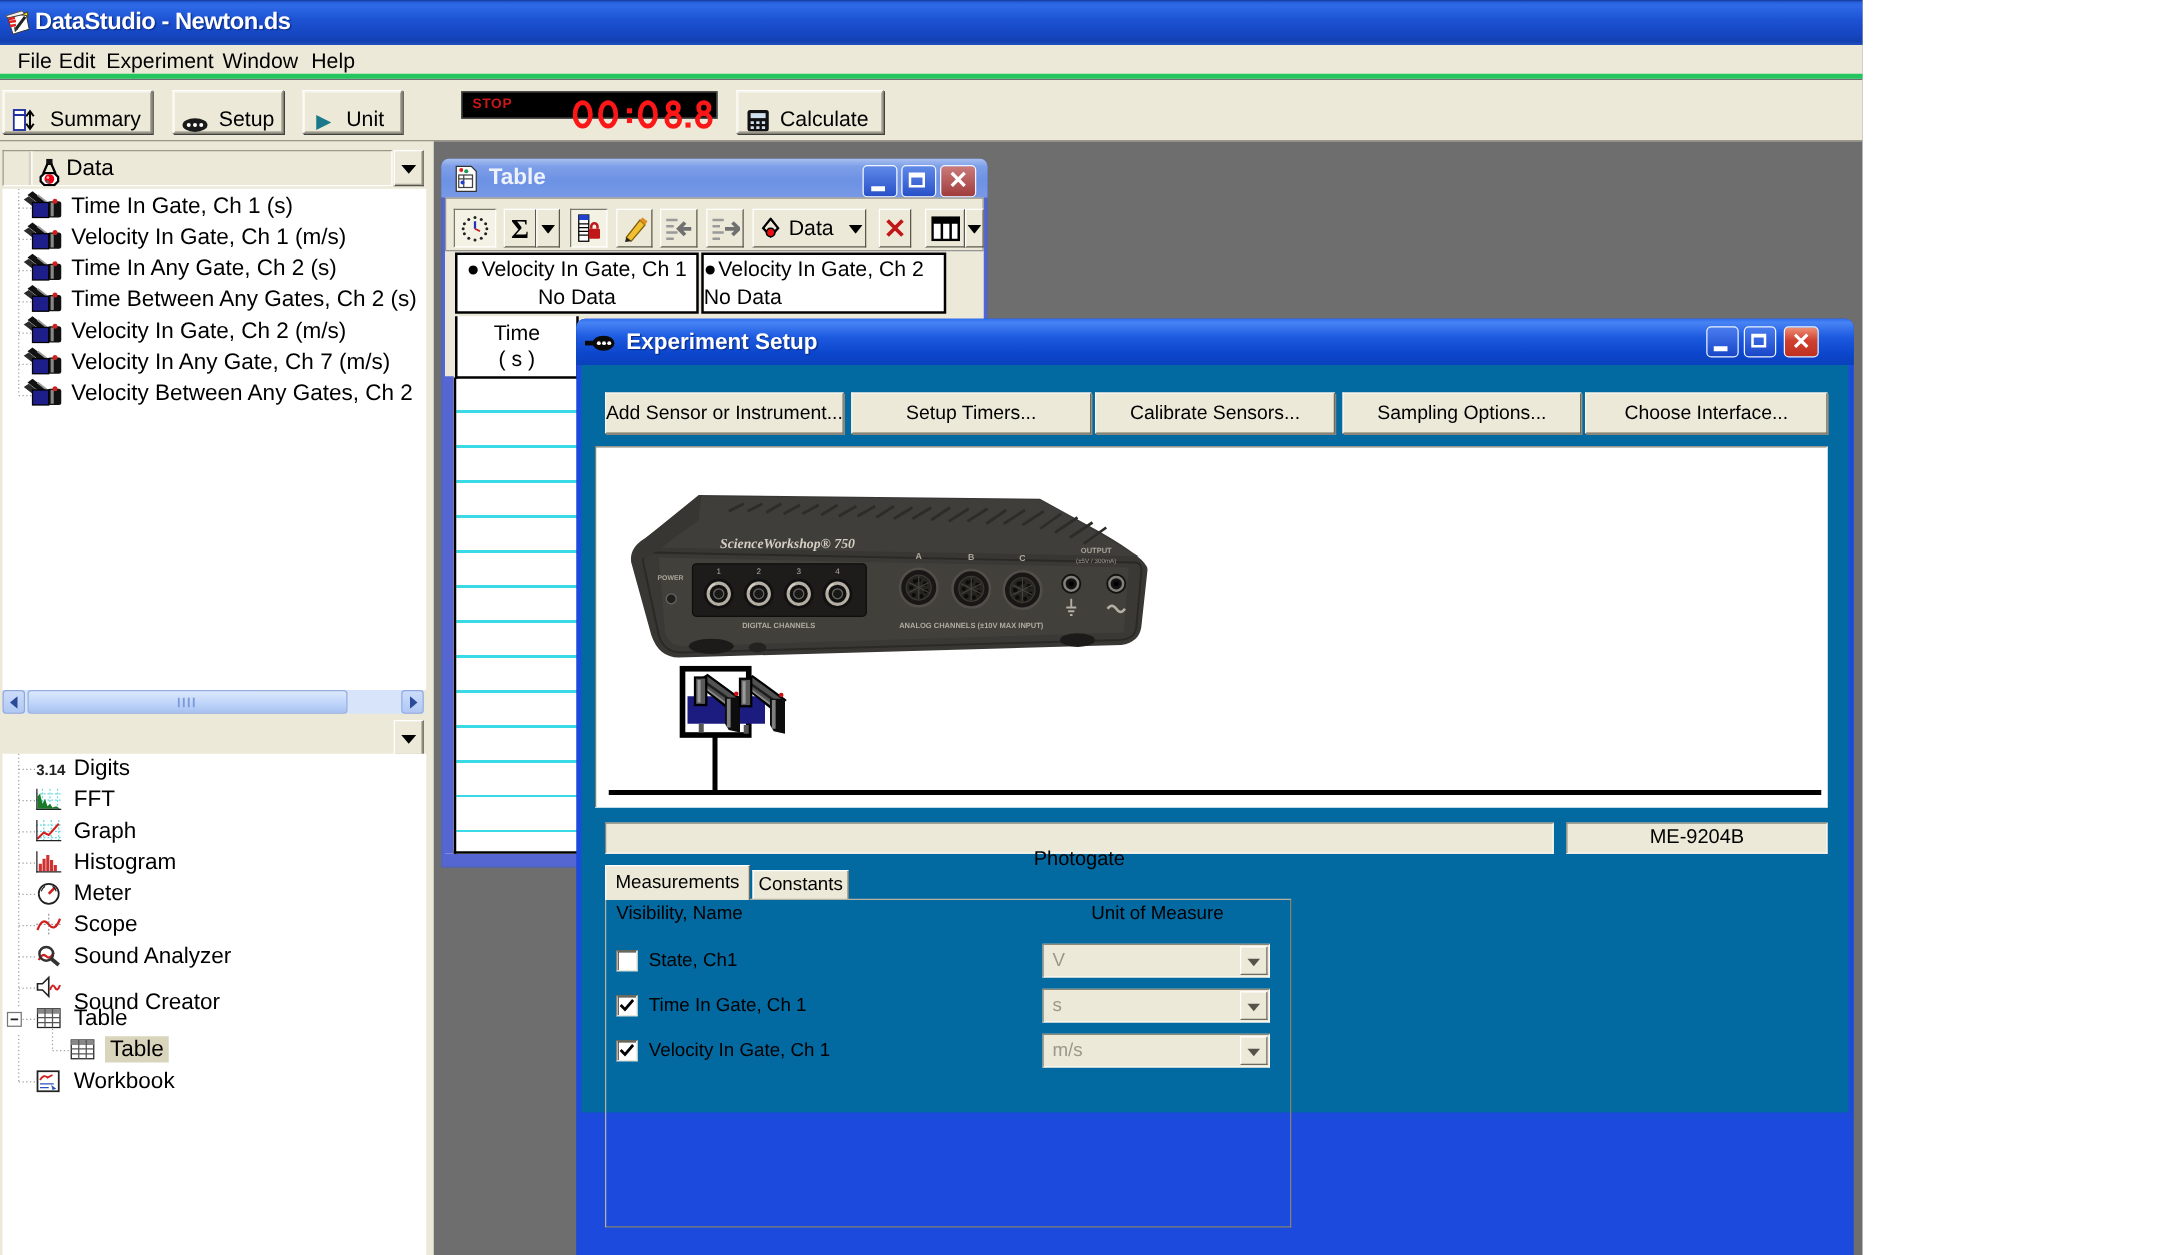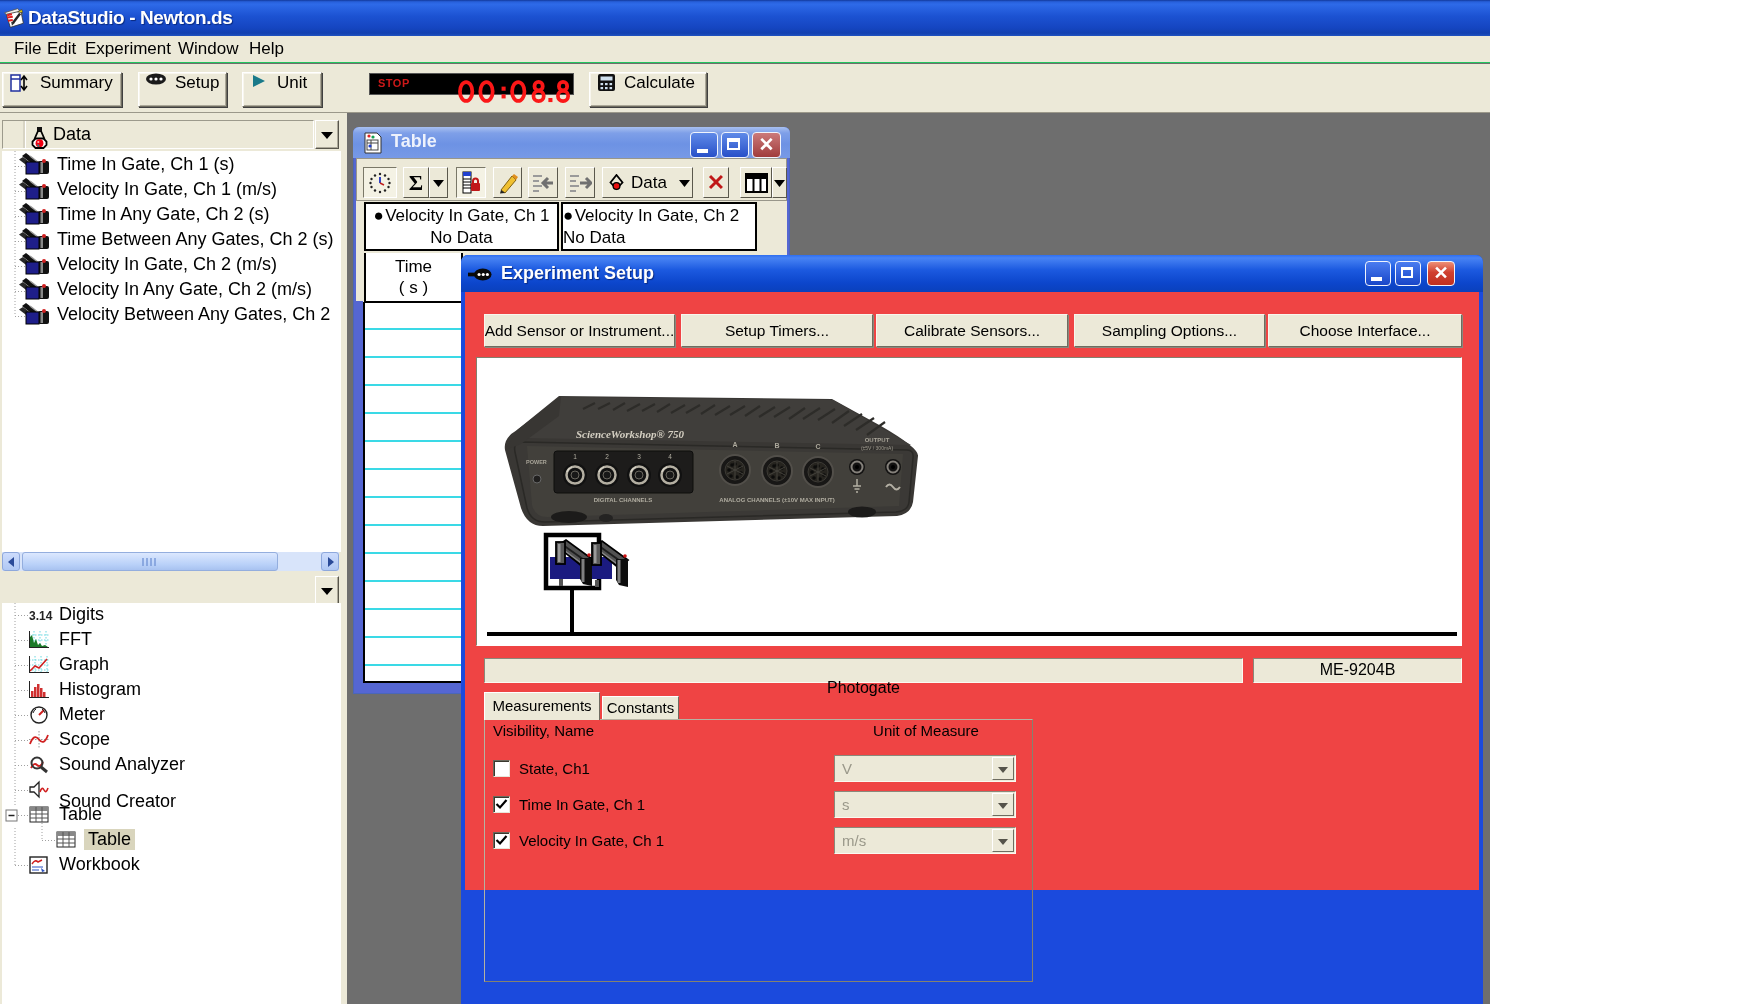--- a/index.html
+++ b/index.html
@@ -7,29 +7,29 @@
   font-family:"Liberation Sans", sans-serif; }
 .abs { position:absolute; }
 #app { position:absolute; left:0; top:0; width:1490px; height:1004px; background:#6e6e6e; }
 
 #titlebar { position:absolute; left:0; top:0; width:1490px; height:36px;
   background:linear-gradient(180deg,#12389a 0%,#2760db 5%,#2e6ae8 12%,#1c52d2 45%,#1545c0 78%,#1240b0 92%,#2052c0 100%); }
 #titletext { position:absolute; left:28px; top:7px; color:#fff; font-size:19px; font-weight:bold;
   text-shadow:1px 1px 1px #0a2a80; letter-spacing:-0.4px; }
 
 #menubar { position:absolute; left:0; top:36px; width:1490px; height:27px; background:#ece9d8;
-  border-bottom:1px solid #22c55e; }
+  border-bottom:4px solid #22c55e; }
 #menubar span { position:absolute; top:3px; font-size:17px; color:#000; }
 
 #toolbar { position:absolute; left:0; top:64px; width:1490px; height:49px; background:#ece9d8;
   border-bottom:1px solid #9b988a; }
 .tbtn { position:absolute; top:8px; height:35px; background:#ece9d8;
   border:1px solid #fff; border-right-color:#6e6c60; border-bottom-color:#6e6c60;
   box-shadow:1px 1px 0 #404040, inset 1px 1px 0 #f8f6ee, inset -1px -1px 0 #aca899;
-  font-size:17px; color:#000; display:flex; align-items:flex-start; }
+  font-size:17px; color:#000; display:flex; align-items:flex-end; }
 
 #leftpanel { position:absolute; left:0; top:113px; width:347px; height:891px; background:#ece9d8; }
 .panhdr { position:absolute; left:2px; width:312px; height:29px; background:#ece9d8;
   border:1px solid #9c9a8c; border-right-color:#fff; border-bottom-color:#fff; }
 .panhdr .lbl { position:absolute; left:50px; top:3px; font-size:18px; color:#000; }
 .drop { position:absolute; width:24px; height:29px; background:#ece9d8;
   border:1px solid #fff; border-right-color:#58564c; border-bottom-color:#58564c;
   box-shadow:inset -1px -1px 0 #aca899; }
 .drop:after { content:""; position:absolute; left:5px; top:11px; border:6px solid transparent;
   border-top:7px solid #000; }
@@ -157,21 +157,21 @@
       <span class="lbl">Data</span>
     </div>
     <div class="drop" style="left:315px;top:7px"></div>
 
     <div class="treearea" style="top:38px;height:401px" id="datatree">
       <div class="trow" style="left:55px;top:3px">Time In Gate, Ch 1 (s)</div>
       <div class="trow" style="left:55px;top:28px">Velocity In Gate, Ch 1 (m/s)</div>
       <div class="trow" style="left:55px;top:53px">Time In Any Gate, Ch 2 (s)</div>
       <div class="trow" style="left:55px;top:78px">Time Between Any Gates, Ch 2 (s)</div>
       <div class="trow" style="left:55px;top:103px">Velocity In Gate, Ch 2 (m/s)</div>
-      <div class="trow" style="left:55px;top:128px">Velocity In Any Gate, Ch 2 (m/s)</div>
+      <div class="trow" style="left:55px;top:128px">Velocity In Any Gate, Ch 7 (m/s)</div>
       <div class="trow" style="left:55px;top:153px">Velocity Between Any Gates, Ch 2</div>
       <svg class="abs" style="left:0;top:0" width="56" height="180" viewBox="0 0 56 180">
         <g stroke="#a0a0a0" stroke-width="1" stroke-dasharray="1,2" fill="none">
           <path d="M13,0 L13,165"></path>
 <path d="M13,15.5 L26,15.5"></path>
             <path d="M13,40.5 L26,40.5"></path>
             <path d="M13,65.5 L26,65.5"></path>
             <path d="M13,90.5 L26,90.5"></path>
             <path d="M13,115.5 L26,115.5"></path>
             <path d="M13,140.5 L26,140.5"></path>
@@ -486,21 +486,21 @@
       </svg>
       <span class="abs" style="left:40px;top:8px;font-size:18px;color:#fff;text-shadow:1px 1px 1px #0a2a80">Experiment Setup</span>
       <div class="wbtn" style="right:92px;top:6px;width:26px;height:25px;background:linear-gradient(180deg,#4a7cf0,#1846c8)">
           <div class="abs" style="left:5px;top:15px;width:11px;height:4px;background:#fff"></div>
         </div>
       <div class="wbtn" style="right:62px;top:6px;width:26px;height:25px;background:linear-gradient(180deg,#4a7cf0,#1846c8)">
           <div class="abs" style="left:5px;top:5px;width:12px;height:11px;border:2px solid #fff;border-top-width:3px"></div>
         </div>
       <div class="wbtn" style="right:28px;top:6px;width:28px;height:25px;background:linear-gradient(180deg,#ee9076,#d04030 45%,#c03020);font-size:18px;line-height:23px">✕</div>
     </div>
-    <div class="abs" id="esbody" style="left:4px;top:37px;width:1014px;height:598px;background:#ef4444">
+    <div class="abs" id="esbody" style="left:4px;top:37px;width:1014px;height:598px;background:#0369a1">
       <div class="esb" style="left:19px;width:191px">Add Sensor or Instrument...</div>
       <div class="esb" style="left:216px;width:192px">Setup Timers...</div>
       <div class="esb" style="left:411px;width:192px">Calibrate Sensors...</div>
       <div class="esb" style="left:609px;width:191px">Sampling Options...</div>
       <div class="esb" style="left:803px;width:194px">Choose Interface...</div>
       <div class="abs" style="left:11px;top:65px;width:986px;height:289px;background:#fff;border:1px solid #82806e;border-right-color:#fff;border-bottom-color:#fff">
         <svg width="984" height="287" viewBox="0 0 984 287">
 
           <g>
 

